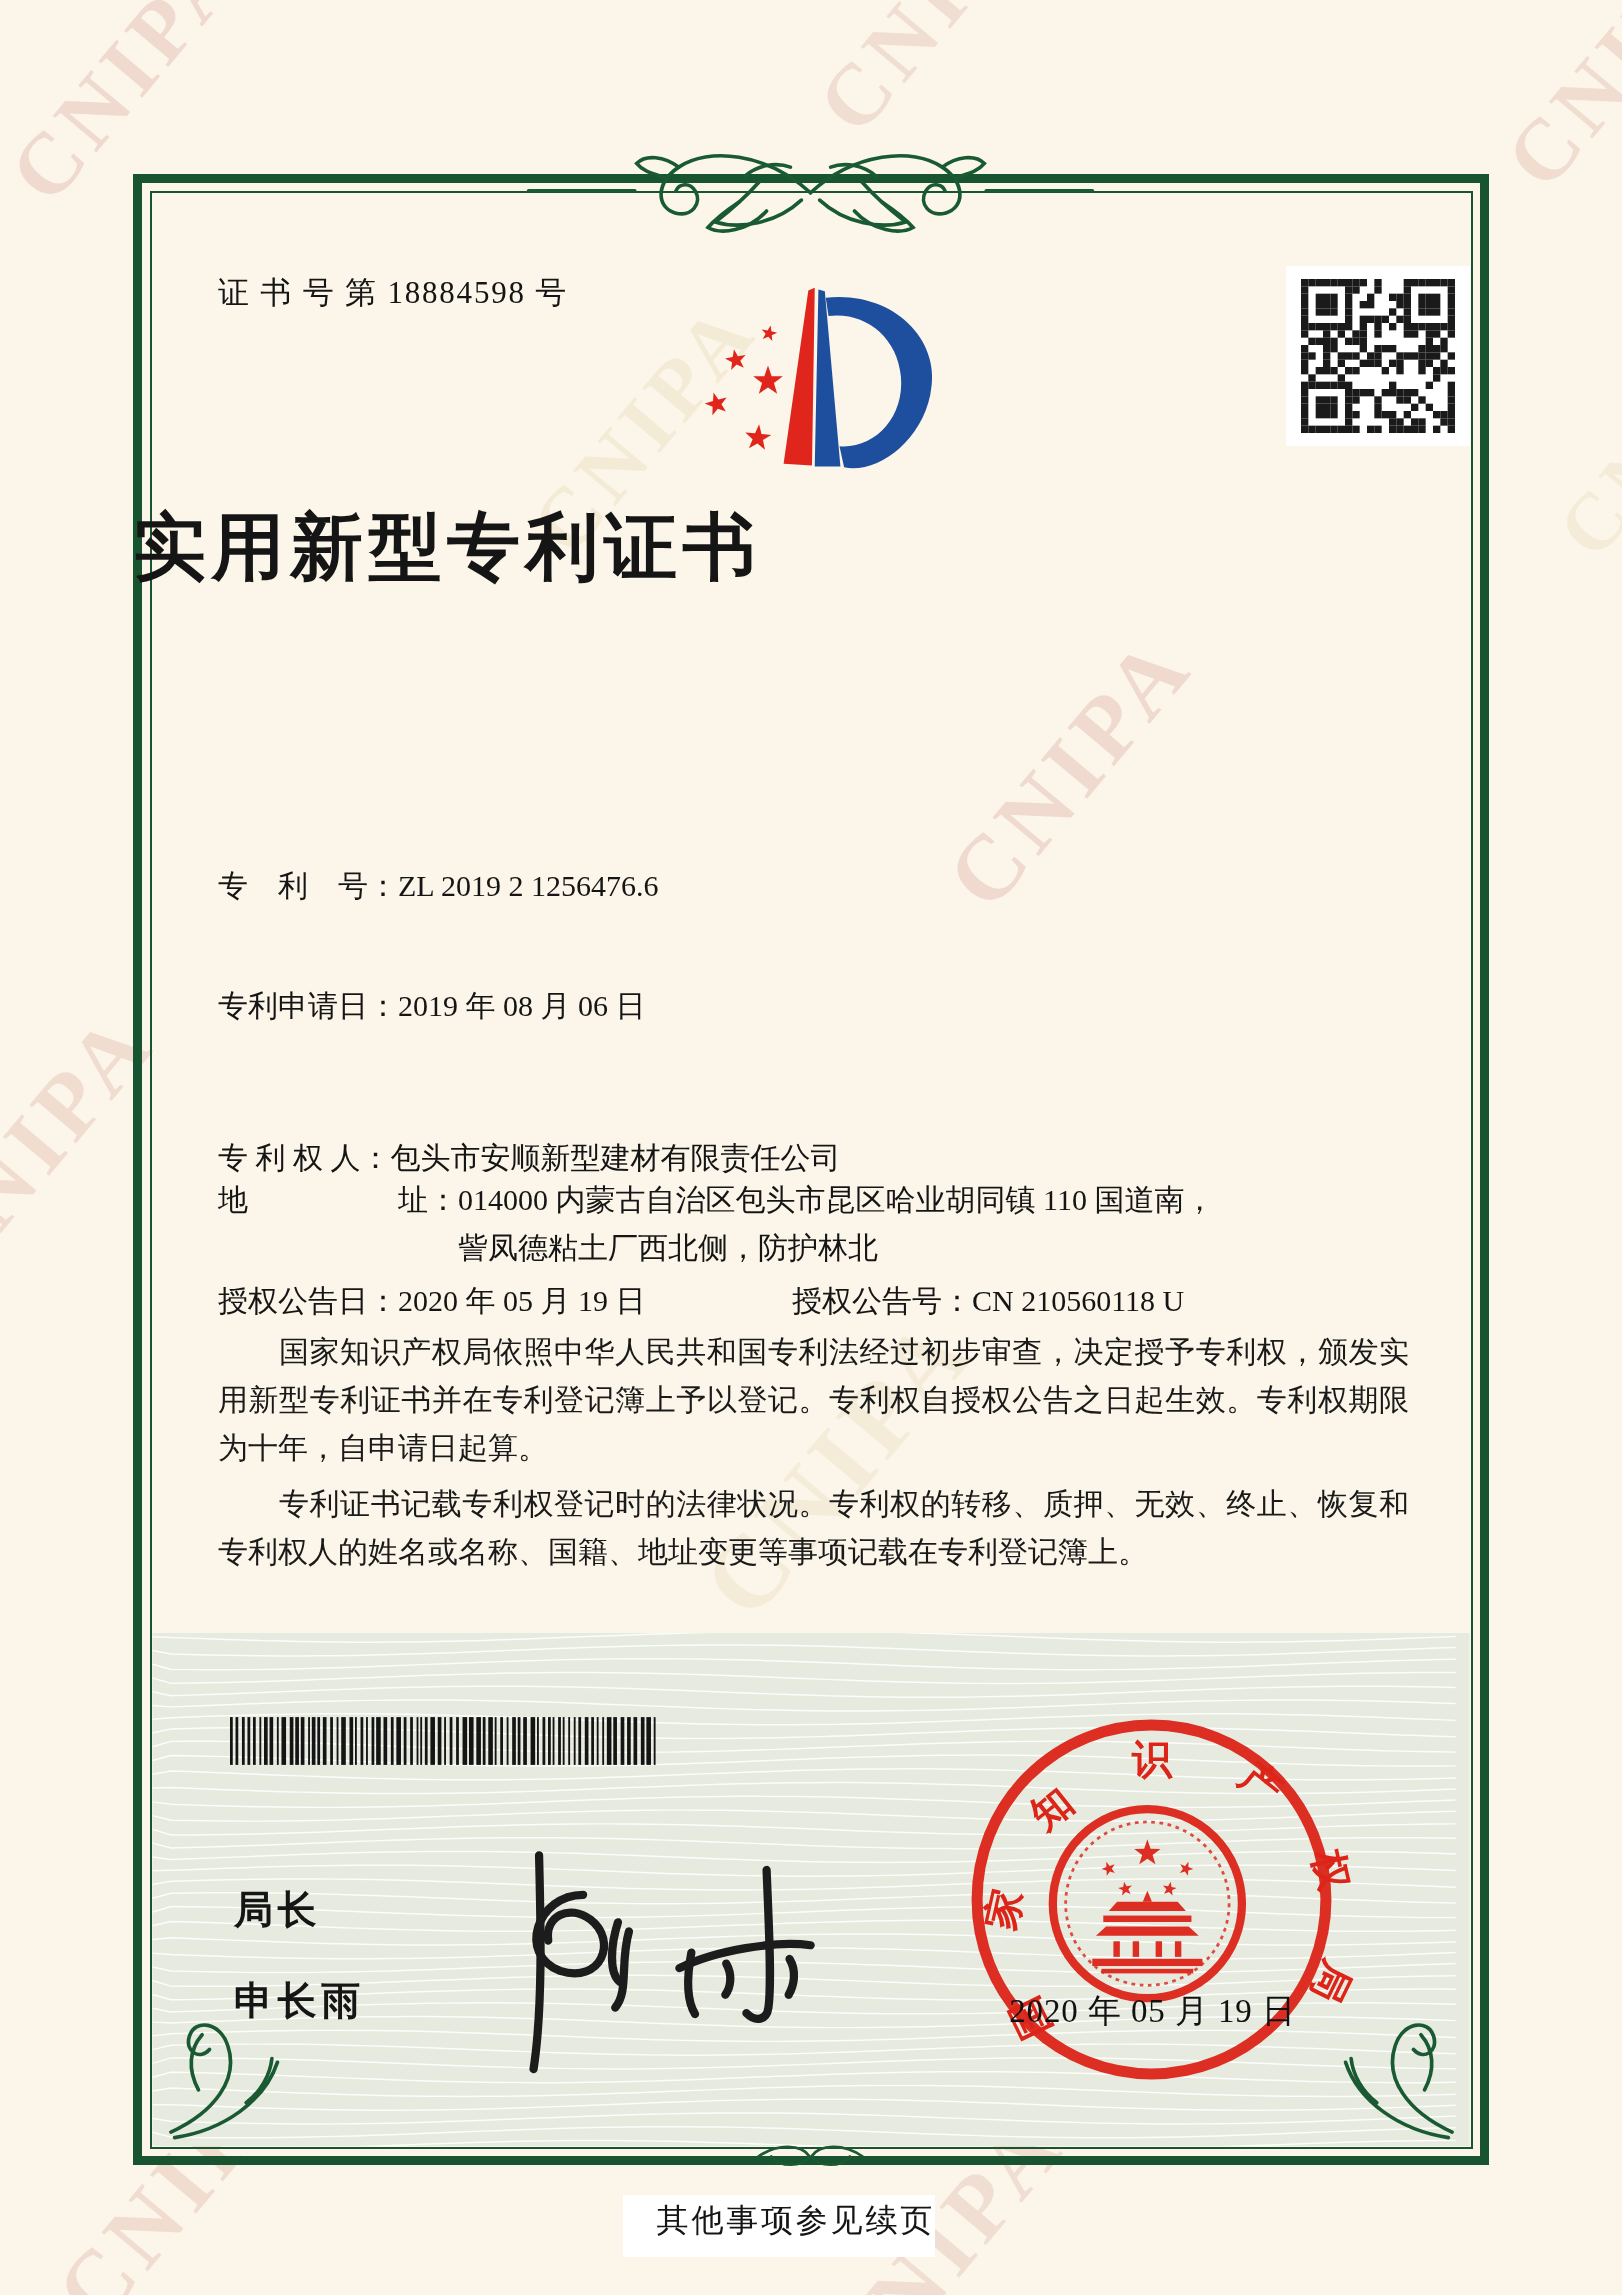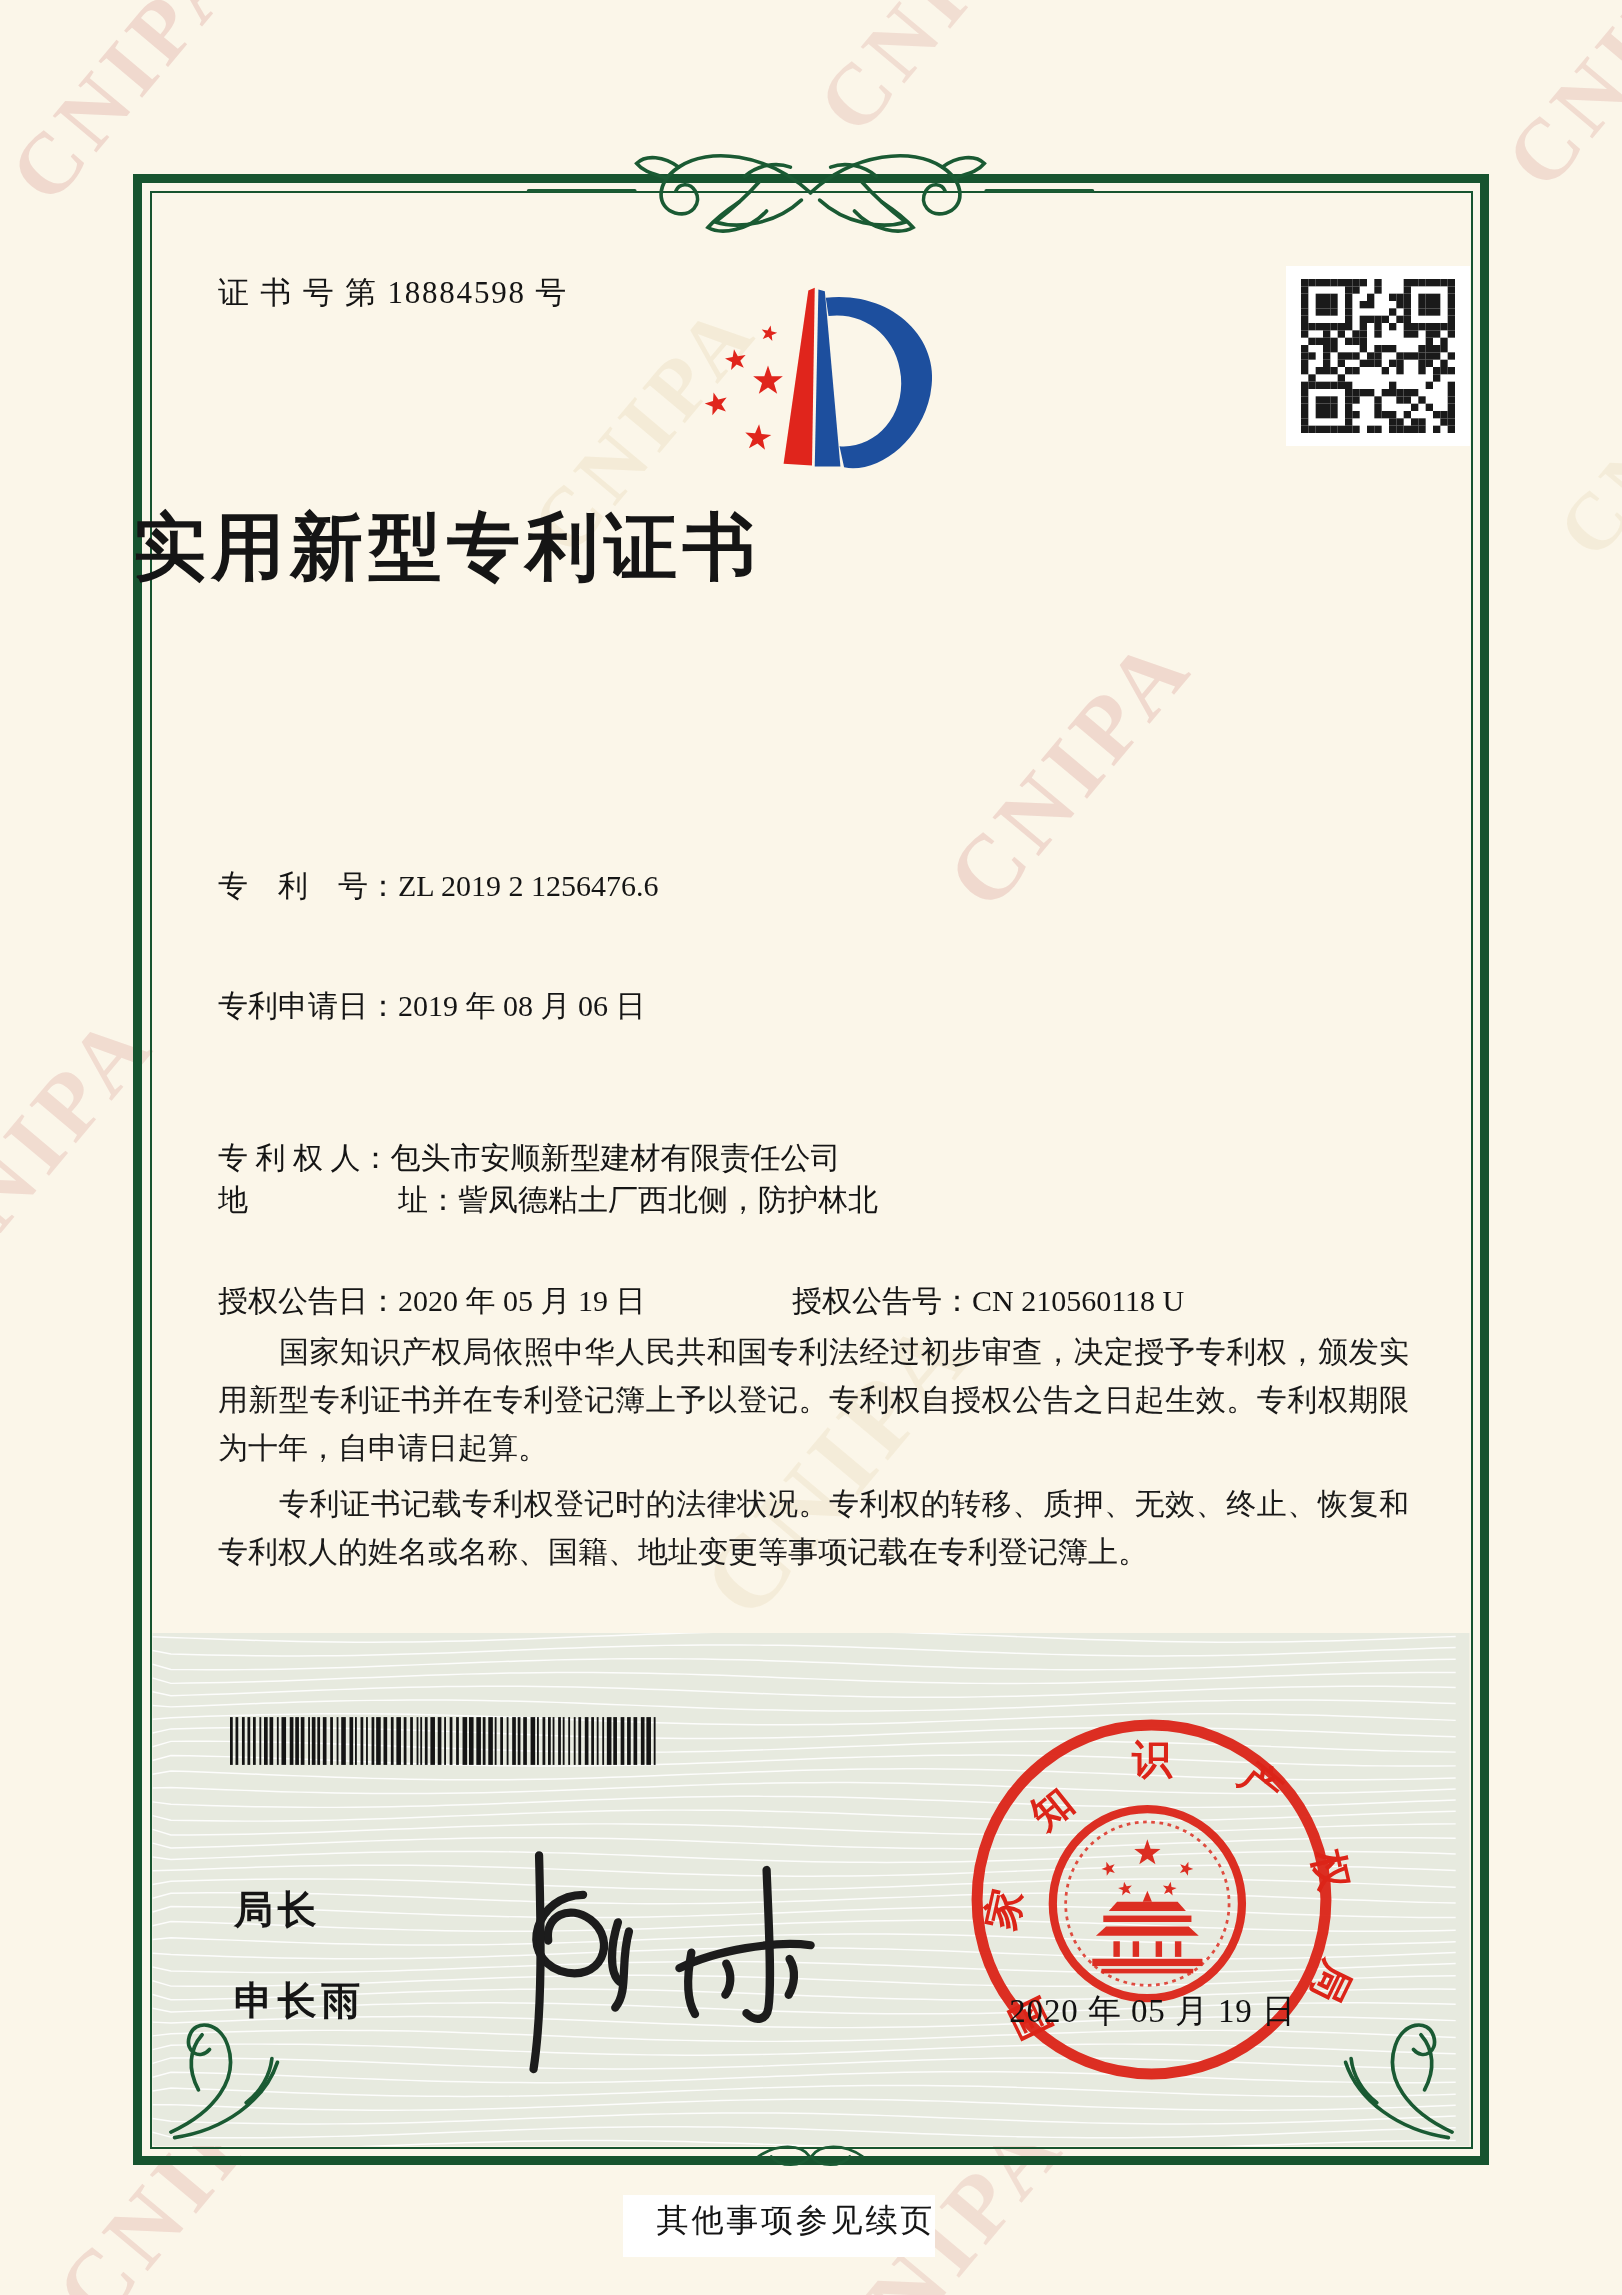--- a/index.html
+++ b/index.html
@@ -402,21 +402,21 @@
   <div class="frow" style="top:862px;">
     <span>专　利　号：</span><span>ZL 2019 2 1256476.6</span>
   </div>
   <div class="frow" style="top:982px;text-align:center;">
     <span>专利申请日：</span><span>2019 年 08 月 06 日</span>
   </div>
   <div class="frow" style="top:1134px;">
     <span>专 利 权 人：</span><span>包头市安顺新型建材有限责任公司</span>
   </div>
   <div class="frow" style="top:1176px;">
-    <span>地　　　　　址：</span><span class="addr-val"><span style="display:block;">訾凤德粘土厂西北侧，防护林北</span></span>
+    <span>地　　　　　址：</span><span class="addr-val"><span style="display:block;">014000 内蒙古自治区包头市昆区哈业胡同镇 110 国道南，</span><span style="display:block;">訾凤德粘土厂西北侧，防护林北</span></span>
   </div>
   <div class="frow" style="top:1277px;">
     <span>授权公告日：</span><span>2020 年 05 月 19 日</span>
   </div>
   <div class="frow" style="left:792px;top:1277px;">
     <span>授权公告号：</span><span>CN 210560118 U</span>
   </div>
 
   <div class="para" style="top:1328px;">国家知识产权局依照中华人民共和国专利法经过初步审查，决定授予专利权，颁发实用新型专利证书并在专利登记簿上予以登记。专利权自授权公告之日起生效。专利权期限为十年，自申请日起算。</div>
   <div class="para" style="top:1480px;">专利证书记载专利权登记时的法律状况。专利权的转移、质押、无效、终止、恢复和专利权人的姓名或名称、国籍、地址变更等事项记载在专利登记簿上。</div>

